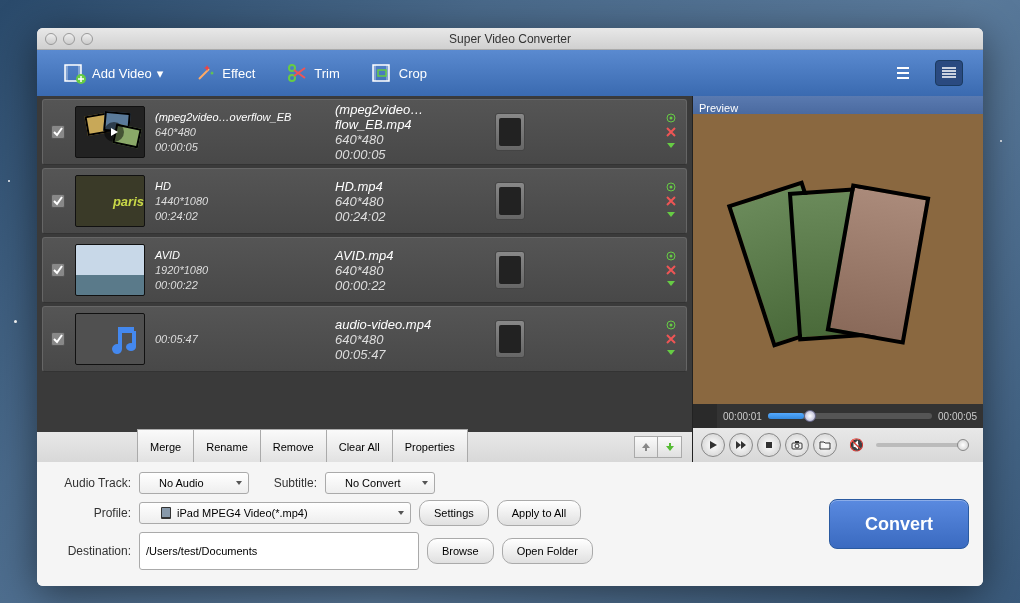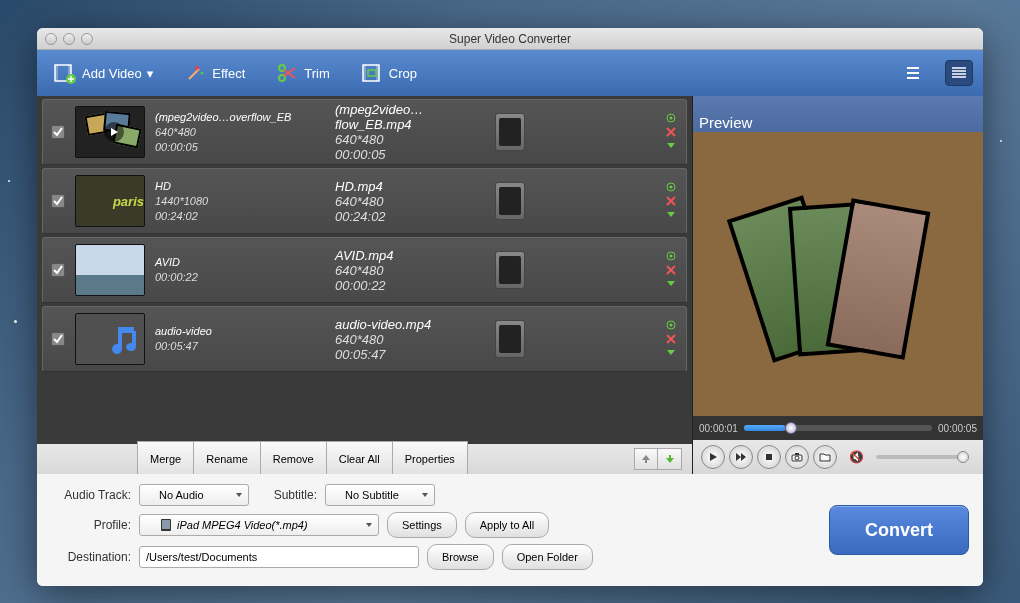--- a/index.html
+++ b/index.html
@@ -4,21 +4,21 @@
 <style>
 * { margin: 0; padding: 0; box-sizing: border-box; font-family: -apple-system, "Lucida Grande", sans-serif; }
 body { background: linear-gradient(135deg, #2a4a6b 0%, #4a6a8b 30%, #5a7a9b 60%, #3a5a7b 100%); width:1020px; height:603px; overflow:hidden; position:relative;}
 .stars { position:absolute; width:100%; height:100%; }
 .star { position:absolute; background:#fff; border-radius:50%; }
 .window { position:absolute; left:37px; top:28px; width:946px; height:558px; background:#f0f0f0; border-radius:6px; box-shadow:0 8px 40px rgba(0,0,0,0.5); overflow:hidden; display:flex; flex-direction:column;}
 .titlebar { height:22px; background:linear-gradient(#e8e8e8,#d0d0d0); border-bottom:1px solid #aaa; display:flex; align-items:center; padding:0 8px; position:relative;}
 .traffic { display:flex; gap:6px; }
 .tl { width:12px; height:12px; border-radius:50%; background:linear-gradient(#eee,#ccc); border:1px solid #999;}
 .title { position:absolute; left:0; right:0; text-align:center; font-size:12px; color:#333; pointer-events:none;}
-.toolbar { height:46px; background:linear-gradient(#5a8ad0,#3a6ab0); display:flex; align-items:center; padding:0 10px; gap:18px;}
+.toolbar { height:46px; background:linear-gradient(#5a8ad0,#3a6ab0); display:flex; align-items:center; padding:0 20px; gap:18px;}
 .tbtn { display:flex; align-items:center; gap:5px; color:#fff; font-size:13px; cursor:pointer; padding:4px 6px;}
 .tbtn .ico { width:24px; height:24px; display:flex; align-items:center; justify-content:center;}
 .spacer { flex:1; }
 .viewbtn { width:28px; height:26px; border-radius:4px; display:flex; align-items:center; justify-content:center; cursor:pointer;}
 .viewbtn.active { background:#2a4a80; border:1px solid #1a3a60;}
 .main { flex:1; display:flex; background:#333; }
 .list-area { flex:1; display:flex; flex-direction:column; background:#3a3a3a; border-right:1px solid #222;}
 .rows { flex:1; overflow:hidden;font-style:italic; }
 .row { height:66px; background:linear-gradient(#555,#484848); border:1px solid #666; border-bottom:1px solid #333; margin:3px 5px; border-radius:3px; display:flex; align-items:center; padding:0 8px; gap:10px;}
 .chk { width:14px; height:14px; background:#888; border:1px solid #555; border-radius:2px; display:flex; align-items:center; justify-content:center;}
@@ -32,39 +32,39 @@
 .device-inner{width:22px;height:28px;background:#222;border-radius:2px;}
 .rowctrl { display:flex; flex-direction:column; gap:2px; align-items:center; margin-left:auto;}
 .rc { width:14px; height:12px; cursor:pointer; display:flex; align-items:center; justify-content:center;}
 .actionbar { height:30px; background:linear-gradient(#e8e8e8,#d8d8d8); display:flex; align-items:center; padding:0 10px; gap:0;}
 .abtn { height:36px; padding:4px 12px; background:linear-gradient(#fafafa,#e0e0e0); border:1px solid #aaa; font-size:11px; cursor:pointer; display:flex; align-items:center;}
 .abtn + .abtn { border-left:none;}
 .aspacer{flex:1;}
 .arrbtn{width:24px;height:22px;background:linear-gradient(#fafafa,#e0e0e0);border:1px solid #aaa;display:flex;align-items:center;justify-content:center;cursor:pointer;}
 .arrbtn.down{border-left:none;}
 .preview-area { width:290px; background:#2a2a2a; display:flex; flex-direction:column;}
-.preview-head { height:18px; background:linear-gradient(#5a7ab0,#4a6aa0); color:#fff; font-size:15px; padding:18px 6px;}
+.preview-head { height:18px; background:linear-gradient(#5a7ab0,#4a6aa0); color:#fff; font-size:11px; padding:6px 6px;}
 .preview-body { flex:1; background:#000; position:relative; overflow:hidden;}
-.timeline { height:24px; background:#333; display:flex; align-items:center; padding:0 6px; gap:6px; font-size:10px; color:#ccc;}
+.timeline { height:24px; background:#333; display:flex; align-items:center; padding:0 6px; gap:6px; font-size:10px; color:#ccc;margin-left:24px;}
 .tl-track{flex:1;height:6px;background:#555;border-radius:3px;position:relative;}
 .tl-prog{position:absolute;left:0;top:0;height:100%;width:22%;background:linear-gradient(#5af,#38d);border-radius:3px;}
 .tl-knob{position:absolute;left:22%;top:-3px;width:12px;height:12px;background:radial-gradient(#fff,#aac);border-radius:50%;border:1px solid #668;}
 .controls{height:34px;background:linear-gradient(#e8e8e8,#d8d8d8);display:flex;align-items:center;padding:0 8px;gap:4px;}
 .cbtn{width:24px;height:24px;background:radial-gradient(#fff,#ccc);border:1px solid #888;border-radius:50%;display:flex;align-items:center;justify-content:center;cursor:pointer;}
 .vol{flex:1;height:4px;background:#bbb;border-radius:2px;margin-left:8px;margin-right:6px;position:relative;}
 .vol-knob{position:absolute;right:0;top:-4px;width:12px;height:12px;border-radius:50%;background:radial-gradient(#fff,#ccc);border:1px solid #888;}
 .bottom { background:#f5f5f5; padding:10px 14px; display:flex; gap:20px;}
 .form{flex:1;}
 .frow{display:flex;align-items:center;gap:8px;margin-bottom:6px;font-size:12px;}
 .flabel{width:80px;text-align:right;color:#333;}
 .sel{height:22px;border:1px solid #aaa;background:linear-gradient(#fff,#eee);border-radius:3px;padding:0 19px;font-size:11px;display:flex;align-items:center;position:relative;}
 .sel::after{content:'';position:absolute;right:6px;top:50%;transform:translateY(-50%);border-left:3px solid transparent;border-right:3px solid transparent;border-top:4px solid #555;}
 .audsel{width:110px;}
-.profsel{width:240px;font-style:italic;}
-.txtfield{height:22px;border:1px solid #aaa;background:#fff;border-radius:3px;padding:0 6px;font-size:11px;width:280px;display:flex;align-items:center;}
+.profsel{width:272px;}
+.txtfield{height:38px;border:1px solid #aaa;background:#fff;border-radius:3px;padding:0 6px;font-size:11px;width:280px;display:flex;align-items:center;}
 .sbtn{height:22px;padding:12px 14px;background:linear-gradient(#fff,#e0e0e0);border:1px solid #aaa;border-radius:10px;font-size:11px;cursor:pointer;display:flex;align-items:center;}
 .convert{width:140px;height:50px;background:linear-gradient(#5a8ae0,#3a6ac0);border:1px solid #2a5aa0;border-radius:8px;color:#fff;font-size:18px;font-weight:bold;display:flex;align-items:center;justify-content:center;cursor:pointer;box-shadow:inset 0 1px 0 rgba(255,255,255,0.3);align-self:center;}
 .preview-img{position:absolute;inset:0;background:#8a6840;display:flex;align-items:center;justify-content:center;}
 .fan{position:relative;width:200px;height:200px;}
 .pane{position:absolute;width:80px;height:150px;background:linear-gradient(#6a8a5a,#4a6a3a);border:4px solid #000;top:30px;}
 .pane:nth-child(1){left:10px;transform:rotate(-18deg);}
 .pane:nth-child(2){left:55px;transform:rotate(-4deg);}
 .pane:nth-child(3){left:100px;transform:rotate(10deg);background:linear-gradient(#aa8a7a,#8a6a5a);}
 .thumb-collage{position:relative;width:60px;height:44px;}
 .thumb-collage .pc{position:absolute;width:26px;height:20px;border:2px solid #000;}
@@ -252,20 +252,21 @@
 
         <div class="row">
           <div class="chk">
               <svg viewBox="0 0 10 10">
                 <path d="M1 5l3 3 5-7" stroke="#fff" stroke-width="2" fill="none"></path>
               </svg>
             </div>
           <div class="thumb thumb-river"></div>
           <div class="info">
             <div class="name">AVID</div>
+            <div>1920*1080</div>
             <div>00:00:22</div>
           </div>
           <div class="output">
             <div class="name">AVID.mp4</div>
             <div>640*480</div>
             <div>00:00:22</div>
           </div>
           <div class="device">
               <div class="device-inner"></div>
             </div>
@@ -296,21 +297,20 @@
               </svg>
             </div>
           <div class="thumb thumb-audio">
             <svg width="40" height="40" viewBox="0 0 40 40">
                 <path d="M14 8h16v6h-12v16a5 5 0 11-4-4.9V8z" fill="#48e"></path>
                 <ellipse cx="27" cy="28" rx="5" ry="4" fill="#48e"></ellipse>
                 <rect x="28" y="12" width="4" height="16" fill="#48e"></rect>
               </svg>
           </div>
           <div class="info">
-            <div class="name">audio-video</div>
             <div></div>
             <div>00:05:47</div>
           </div>
           <div class="output">
             <div class="name">audio-video.mp4</div>
             <div>640*480</div>
             <div>00:05:47</div>
           </div>
           <div class="device">
               <div class="device-inner"></div>
@@ -410,21 +410,21 @@
       </div>
     </div>
   </div>
 
   <div class="bottom">
     <div class="form">
       <div class="frow">
         <div class="flabel">Audio Track:</div>
         <div class="sel audsel">No Audio</div>
         <div class="flabel" style="width:60px;">Subtitle:</div>
-        <div class="sel audsel">No Subtitle</div>
+        <div class="sel audsel">No Convert</div>
       </div>
       <div class="frow">
         <div class="flabel">Profile:</div>
         <div class="sel profsel">
           <svg width="14" height="14" viewBox="0 0 14 14" style="margin-right:4px;">
               <rect x="2" y="1" width="10" height="12" rx="1" fill="#333"></rect>
               <rect x="3" y="2" width="8" height="9" fill="#89a"></rect>
             </svg>
           <span>iPad MPEG4 Video(*.mp4)</span>
         </div>

